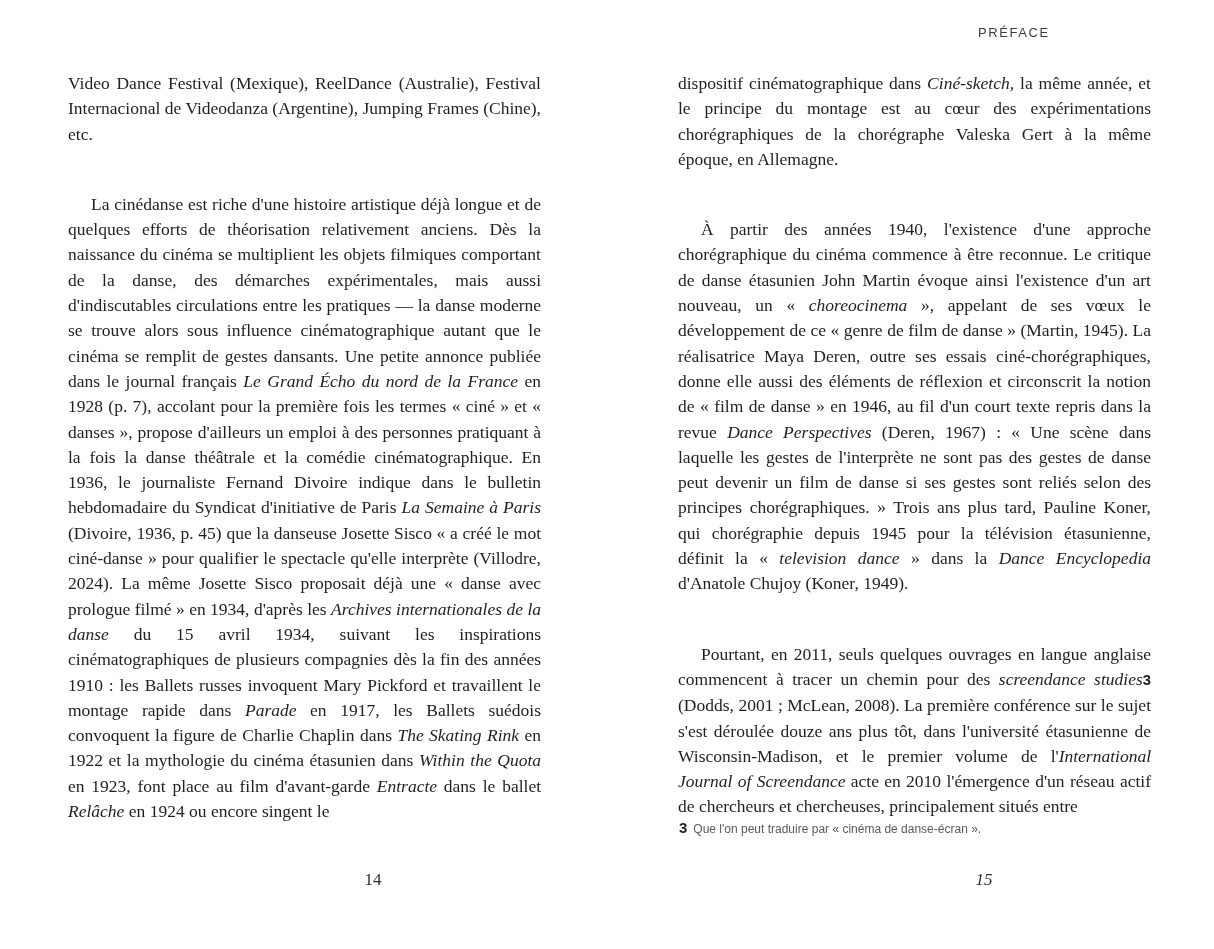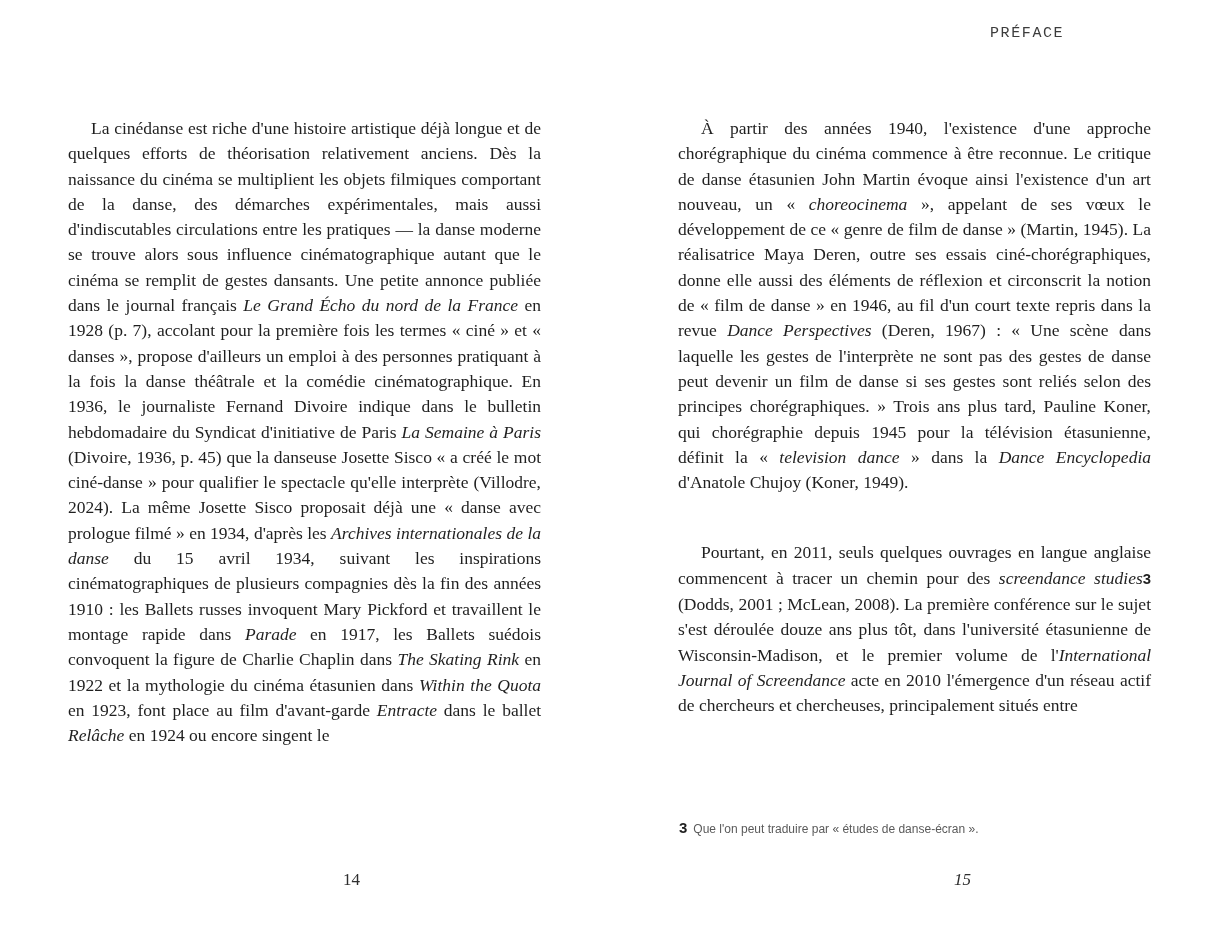--- a/index.html
+++ b/index.html
@@ -4,22 +4,22 @@
 <style>
   html, body { margin:0; padding:0; }
   body {
     width:1214px; height:949px; position:relative; overflow:hidden;
     background:#ffffff;
     font-family:"Liberation Serif","DejaVu Serif",serif;
     color:#1f1f1f;
   }
   .running-head {
     position:absolute; left:978px; top:25px;
-    font-family:Liberation Mono, monospace;
-    font-size:15px; font-weight:500; letter-spacing:1.6px; color:#3c3c3c;margin-left:12px;
+    font-family:Liberation Sans, sans-serif;
+    font-size:13px; font-weight:500; letter-spacing:1.6px; color:#3c3c3c;
   }
   .text-column {
     position:absolute; top:71px; width:473px;
     font-size:17.5px; line-height:25.3px; text-align:justify;
     hyphens:auto; -webkit-hyphens:auto;
   }
   .col-left  { left:68px; }
   .col-right { left:678px; }
   .text-column p { margin:0; padding:0; }
   .text-column p.indent { text-indent:23px;margin-top:45px; }
@@ -30,43 +30,45 @@
   }
   .footnote {
     position:absolute; left:679px; top:820px; width:473px;
     font-family:"Liberation Sans",sans-serif;
     font-size:12px; line-height:16px; color:#5a5a5a;
   }
   .footnote-marker {
     font-weight:700; font-size:15px; color:#1f1f1f; margin-right:6px;
   }
   .page-number {
-    position:absolute; top:870px; width:60px; text-align:left;
+    position:absolute; top:870px; width:60px; text-align:center;
     font-size:17px; color:#2e2e2e;
   }
   .pn-left  { left:343px; }
   .pn-right { left:954px;font-style:italic; }
 </style>
 </head>
 <body>
 
 <div>
 
   <div class="running-head">PRÉFACE</div>
 
   <div class="text-column col-left" lang="fr">
+      <p><span>Video Dance Festival (Mexique), ReelDance (Australie), Festival Internacional de Videodanza (Argentine), Jumping Frames (Chine), etc.</span></p>
       <p class="indent"><span>La cinédanse est riche d'une histoire artistique déjà longue et de quelques efforts de théorisation relativement anciens. Dès la naissance du cinéma se multiplient les objets filmiques comportant de la danse, des démarches expérimentales, mais aussi d'indiscutables circulations entre les pratiques — la danse moderne se trouve alors sous influence cinématographique autant que le cinéma se remplit de gestes dansants. Une petite annonce publiée dans le journal français </span><em>Le Grand Écho du nord de la France</em><span> en 1928 (p. 7), accolant pour la première fois les termes « ciné » et « danses », propose d'ailleurs un emploi à des personnes pratiquant à la fois la danse théâtrale et la comédie cinématographique. En 1936, le journaliste Fernand Divoire indique dans le bulletin hebdomadaire du Syndicat d'initiative de Paris </span><em>La Semaine à Paris</em><span> (Divoire, 1936, p. 45) que la danseuse Josette Sisco « a créé le mot ciné-danse » pour qualifier le spectacle qu'elle interprète (Villodre, 2024). La même Josette Sisco proposait déjà une « danse avec prologue filmé » en 1934, d'après les </span><em>Archives internationales de la danse</em><span> du 15 avril 1934, suivant les inspirations cinématographiques de plusieurs compagnies dès la fin des années 1910 : les Ballets russes invoquent Mary Pickford et travaillent le montage rapide dans </span><em>Parade</em><span> en 1917, les Ballets suédois convoquent la figure de Charlie Chaplin dans </span><em>The Skating Rink</em><span> en 1922 et la mythologie du cinéma étasunien dans </span><em>Within the Quota</em><span> en 1923, font place au film d'avant-garde </span><em>Entracte</em><span> dans le ballet </span><em>Relâche</em><span> en 1924 ou encore singent le</span></p>
     </div>
 
   <div class="text-column col-right" lang="fr">
+      <p><span>dispositif cinématographique dans </span><em>Ciné-sketch,</em><span> la même année, et le principe du montage est au cœur des expérimentations chorégraphiques de la chorégraphe Valeska Gert à la même époque, en Allemagne.</span></p>
       <p class="indent"><span>À partir des années 1940, l'existence d'une approche chorégraphique du cinéma commence à être reconnue. Le critique de danse étasunien John Martin évoque ainsi l'existence d'un art nouveau, un « </span><em>choreocinema</em><span> », appelant de ses vœux le développement de ce « genre de film de danse » (Martin, 1945). La réalisatrice Maya Deren, outre ses essais ciné-chorégraphiques, donne elle aussi des éléments de réflexion et circonscrit la notion de « film de danse » en 1946, au fil d'un court texte repris dans la revue </span><em>Dance Perspectives</em><span> (Deren, 1967) : « Une scène dans laquelle les gestes de l'interprète ne sont pas des gestes de danse peut devenir un film de danse si ses gestes sont reliés selon des principes chorégraphiques. » Trois ans plus tard, Pauline Koner, qui chorégraphie depuis 1945 pour la télévision étasunienne, définit la « </span><em>television dance</em><span> » dans la </span><em>Dance Encyclopedia</em><span> d'Anatole Chujoy (Koner, 1949).</span></p>
       <p class="indent"><span>Pourtant, en 2011, seuls quelques ouvrages en langue anglaise commencent à tracer un chemin pour des </span><em>screendance studies</em><strong class="fnref">3</strong><span> (Dodds, 2001 ; McLean, 2008). La première conférence sur le sujet s'est déroulée douze ans plus tôt, dans l'université étasunienne de Wisconsin-Madison, et le premier volume de l'</span><em>International Journal of Screendance</em><span> acte en 2010 l'émergence d'un réseau actif de chercheurs et chercheuses, principalement situés entre</span></p>
     </div>
 
   <div class="footnote">
-    <span class="footnote-marker">3</span><span class="footnote-text">Que l'on peut traduire par « études de danse-écran ».</span>
+    <span class="footnote-marker">3</span><span class="footnote-text">Que l'on peut traduire par « cinéma de danse-écran ».</span>
   </div>
 
   <div class="page-number pn-left">14</div>
 
   <div class="page-number pn-right">15</div>
 
 </div>
 
 </body></html>

